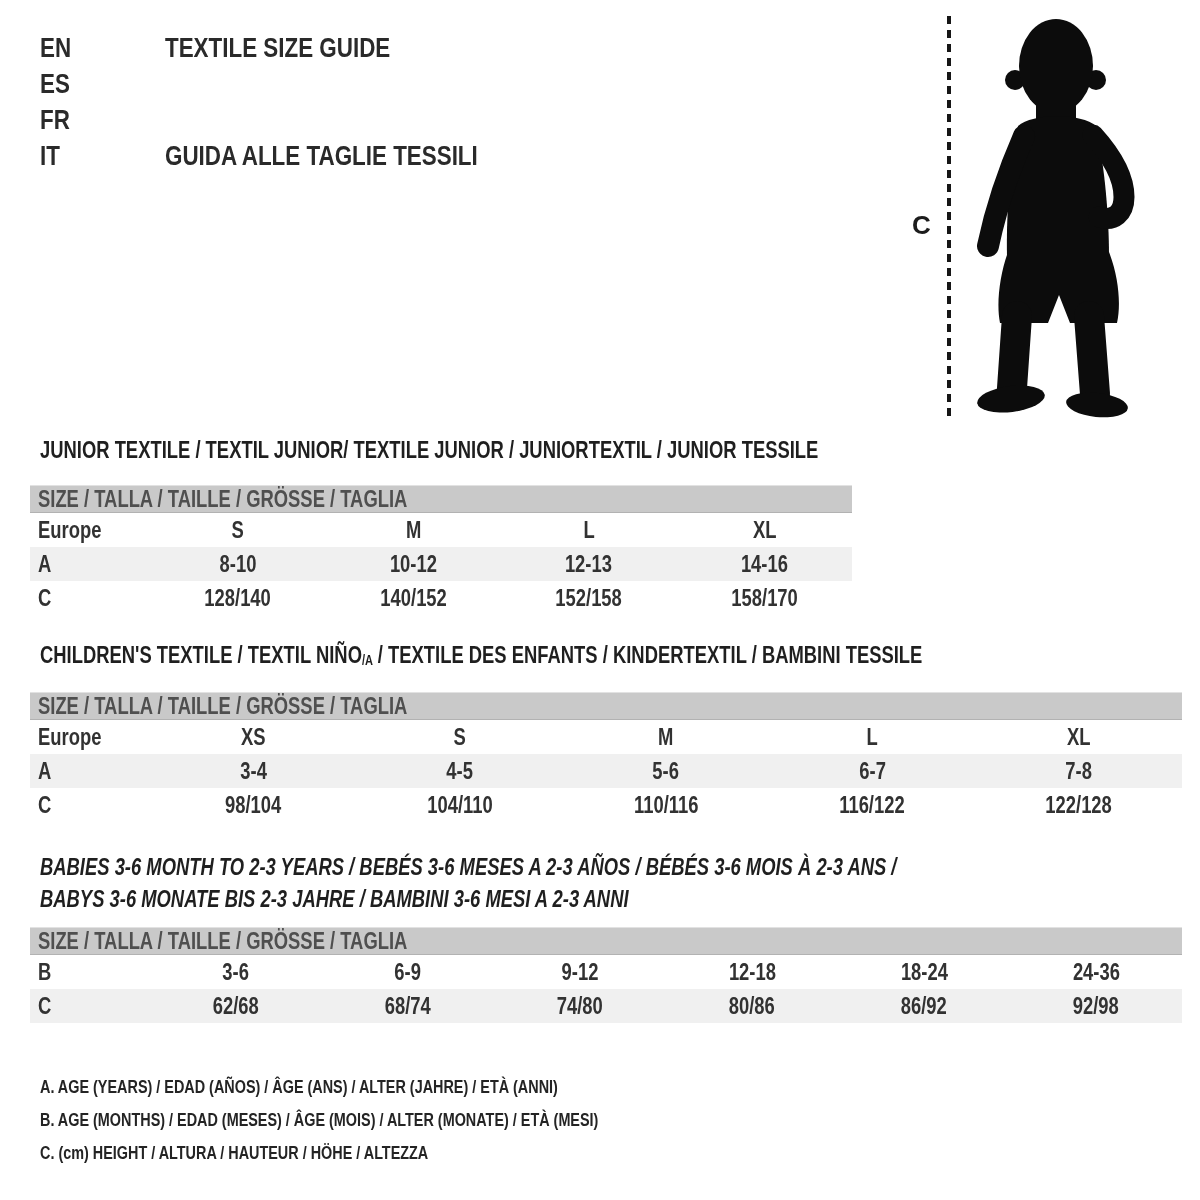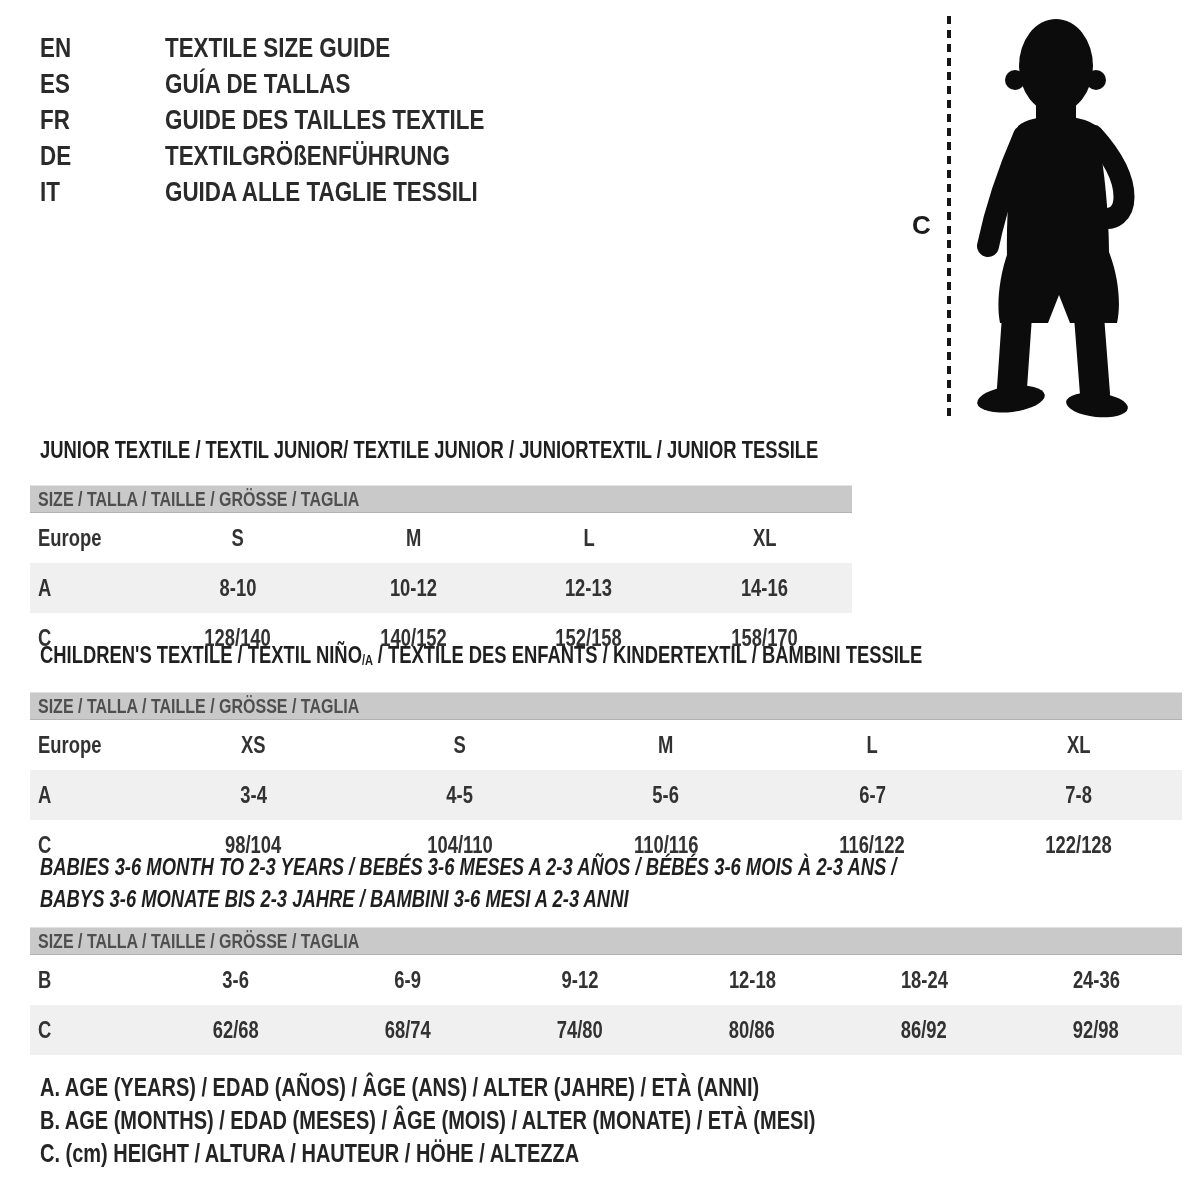--- a/index.html
+++ b/index.html
@@ -30,55 +30,49 @@
 
   
   .sec-title { position:absolute; left:40px; font-size:23px; color:#1f1f1f; line-height:26px; }
   .sub { font-size:0.6em; vertical-align:-0.12em; }
 
   
   .table { position:absolute; left:30px; }
   .bar {
     height:28px; background:#c9c9c9; border-top:1px solid #e2e2e2; border-bottom:1px solid #b2b2b2;
     display:flex; align-items:center; padding-left:8px; box-sizing:border-box;
-    color:#4f4f4f; font-size:20px;
+    color:#4f4f4f; font-size:23px;
   }
-  .trow { display:grid; height:50px; align-items:center; font-size:23px; color:#323232; }
+  .trow { display:grid; height:34px; align-items:center; font-size:23px; color:#323232; }
   .c4 { grid-template-columns:120px repeat(4,1fr); }
   .c5 { grid-template-columns:120px repeat(5,1fr); }
   .c6 { grid-template-columns:120px repeat(6,1fr); }
   .alt { background:#f0f0f0; }
   .tl { padding-left:8px; text-align:left; }
   .td { text-align:center; }
 
   
   .legend { position:absolute; left:40px; top:1071px; }
-  .legend-line { height:33px; display:flex; align-items:center; font-size:25px; color:#242424; }
+  .legend-line { height:33px; display:flex; align-items:center; font-size:18px; color:#242424; }
 </style>
 </head>
 <body>
 
 <div class="page">
 
   <div class="lang-list">
     <div class="lang-row">
       <span class="lang-code"><span class="cx">EN</span></span>
       <span class="lang-title"><span class="cx">TEXTILE SIZE GUIDE</span></span>
     </div>
     <div class="lang-row">
       <span class="lang-code"><span class="cx">ES</span></span>
-      <span class="lang-title"><span class="cx">GUÍA DE TALLAS</span></span>
     </div>
     <div class="lang-row">
       <span class="lang-code"><span class="cx">FR</span></span>
-      <span class="lang-title"><span class="cx">GUIDE DES TAILLES TEXTILE</span></span>
-    </div>
-    <div class="lang-row">
-      <span class="lang-code"><span class="cx">DE</span></span>
-      <span class="lang-title"><span class="cx">TEXTILGRÖßENFÜHRUNG</span></span>
     </div>
     <div class="lang-row">
       <span class="lang-code"><span class="cx">IT</span></span>
       <span class="lang-title"><span class="cx">GUIDA ALLE TAGLIE TESSILI</span></span>
     </div>
   </div>
 
   <div class="measure-line"></div>
   <div class="measure-label">C</div>
   <svg class="silhouette" width="172" height="402" viewBox="0 0 172 402" xmlns="http://www.w3.org/2000/svg">

